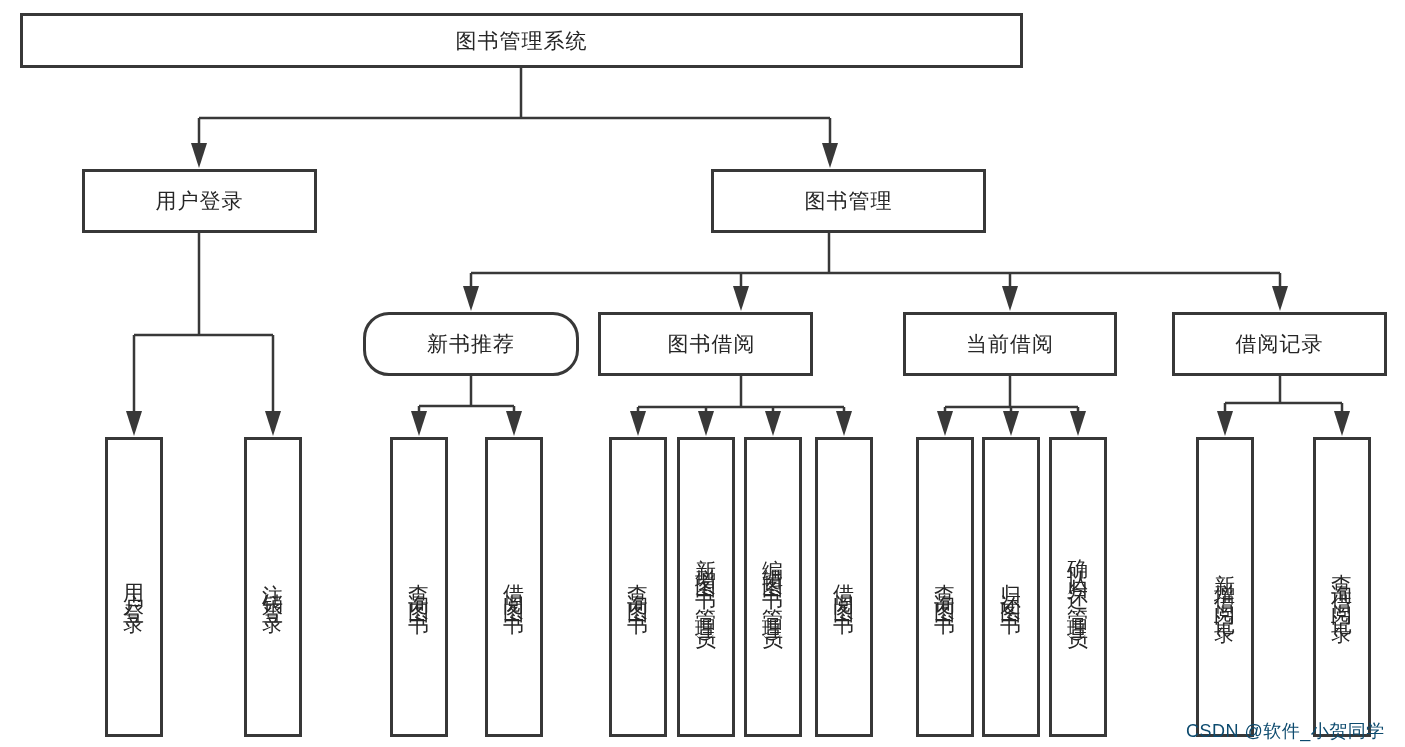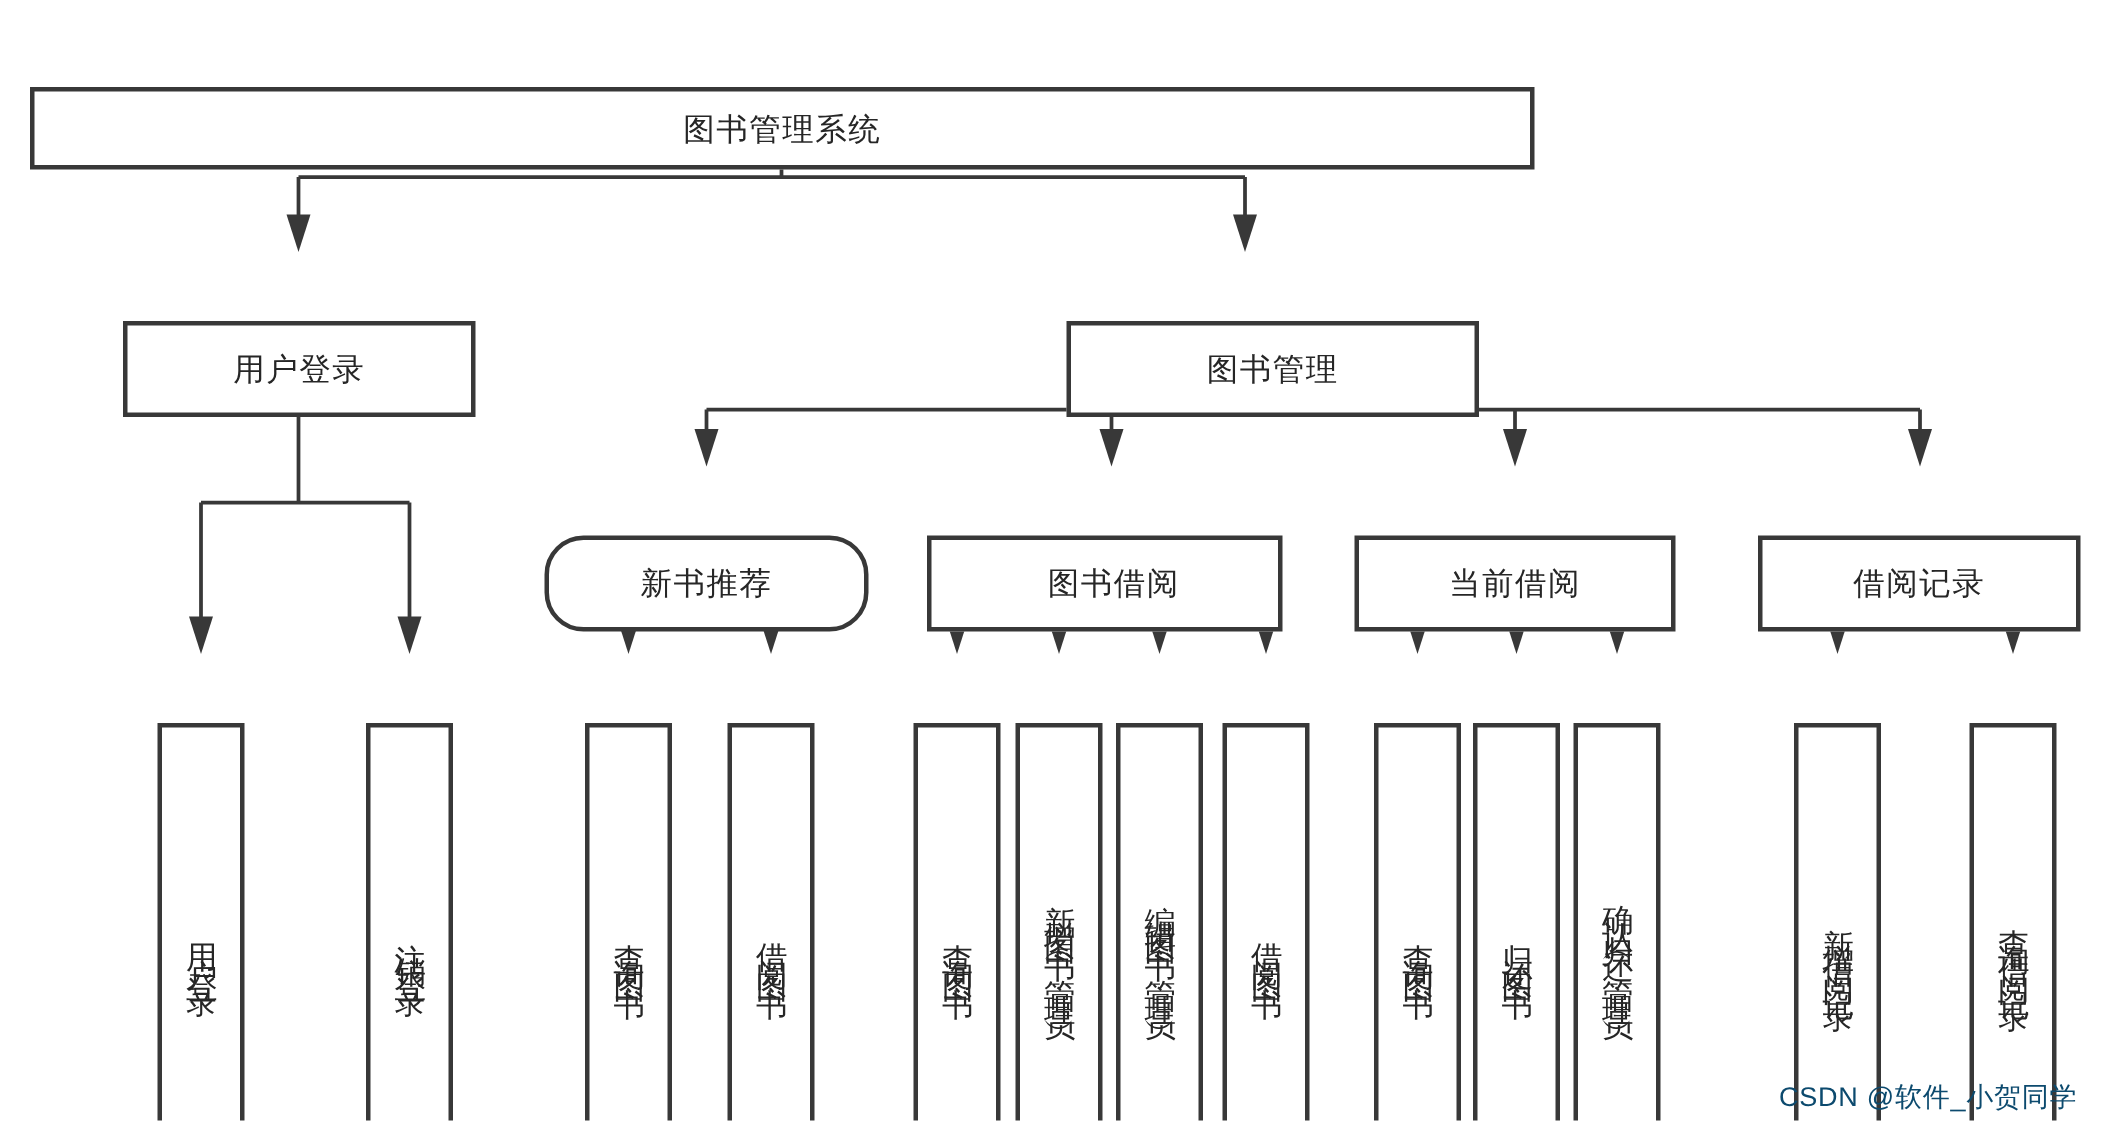--- a/index.html
+++ b/index.html
@@ -26,21 +26,20 @@
   }
   .node {
     position: absolute;
     box-sizing: border-box;
     background: #ffffff;
     border: 3px solid #383838;
     display: flex;
     align-items: center;
     justify-content: center;
     color: #262626;
-    margin-top: 45px;
   }
   .h-node {
     font-size: 21px;
     letter-spacing: 1px;
     white-space: nowrap;
   }
   .root-node {
     left: 20px; top: 13px;
     width: 1003px; height: 55px;
   }
@@ -112,21 +111,21 @@
   <div class="node h-node" style="left:82px; top:169px; width:235px; height:64px;">
     <span>用户登录</span>
   </div>
   <div class="node h-node" style="left:711px; top:169px; width:275px; height:64px;">
     <span>图书管理</span>
   </div>
 
   <div class="node h-node" style="left:363px; top:312px; width:216px; height:64px;border-radius:26px;">
     <span>新书推荐</span>
   </div>
-  <div class="node h-node" style="left:618px; top:312px; width:237px; height:64px;padding-left:12px;">
+  <div class="node h-node" style="left:598px; top:312px; width:215px; height:64px;padding-left:12px;">
     <span>图书借阅</span>
   </div>
   <div class="node h-node" style="left:903px; top:312px; width:214px; height:64px;">
     <span>当前借阅</span>
   </div>
   <div class="node h-node" style="left:1172px; top:312px; width:215px; height:64px;">
     <span>借阅记录</span>
   </div>
 
   <div class="node leaf" style="left:105px;">

